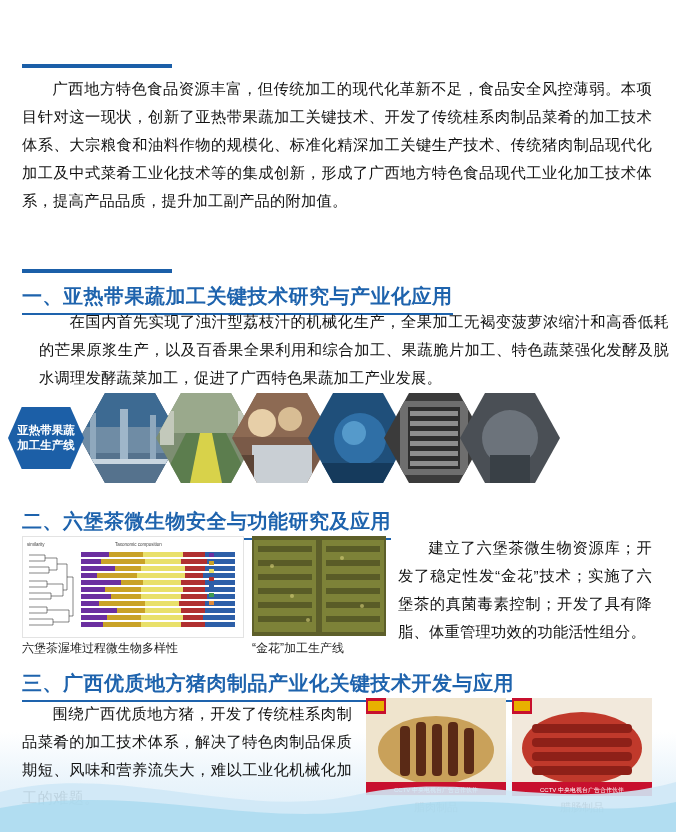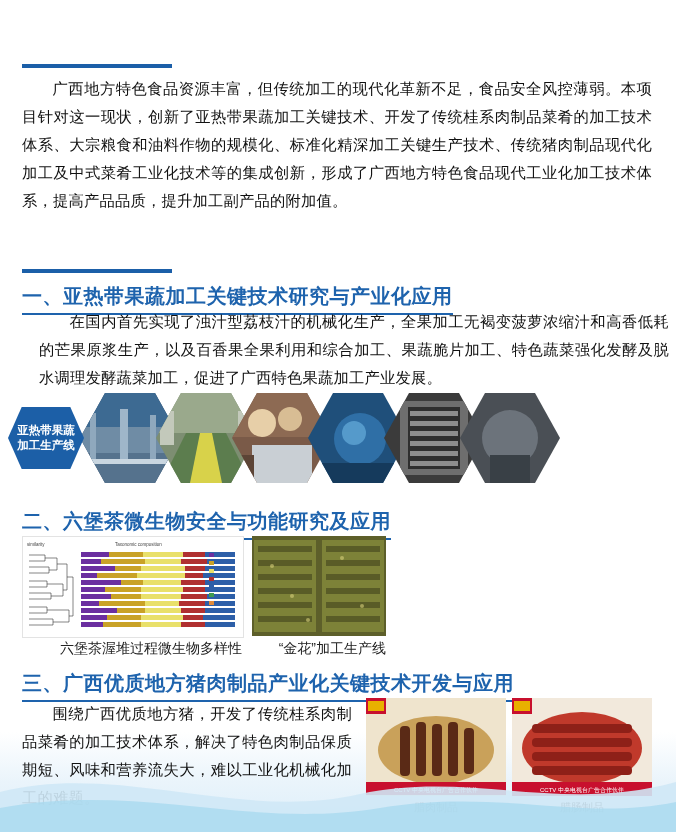--- a/index.html
+++ b/index.html
@@ -68,21 +68,21 @@
     font-size:11.5px;
     font-weight:bold;
     line-height:15px;
     display:flex;align-items:center;justify-content:center;
     text-align:center;
     -webkit-clip-path:polygon(18% 0%,82% 0%,100% 50%,82% 100%,18% 100%,0% 50%);
     clip-path:polygon(18% 0%,82% 0%,100% 50%,82% 100%,18% 100%,0% 50%);
     padding:16px 6px;box-sizing:border-box;
   }
   .caption{
-    font-size:14px;color:#222;text-align:right;
+    font-size:12px;color:#222;text-align:left;
   }
   
   .chartbox{
     position:absolute;
     background:#ffffff;
     border:1px solid #e3e3e3;
   }
   .teabox{position:absolute;}
   .prodimg{position:absolute;}
   .prodcap{
@@ -329,20 +329,21 @@
         <circle cx="20" cy="30" r="2"></circle>
           <circle cx="40" cy="60" r="2"></circle>
         <circle cx="90" cy="22" r="2"></circle>
           <circle cx="110" cy="70" r="2"></circle>
         <circle cx="56" cy="84" r="2"></circle>
       </g>
     </svg>
   </div>
   <div class="caption abs" style="left:252px;top:640px;width:134px;">“金花”加工生产线</div>
 
+  <div class="abs para" style="left:398px;top:534px;width:254px;text-indent:2em;">建立了六堡茶微生物资源库；开发了稳定性发“金花”技术；实施了六堡茶的真菌毒素控制；开发了具有降脂、体重管理功效的功能活性组分。</div>
 
   <div class="abs" style="left:22px;top:670px;">
     <span class="subhead">三、广西优质地方猪肉制品产业化关键技术开发与应用</span>
   </div>
 
   <div class="abs para indent" style="left:22px;top:700px;width:330px;">围绕广西优质地方猪，开发了传统桂系肉制品菜肴的加工技术体系，解决了特色肉制品保质期短、风味和营养流失大，难以工业化机械化加工的难题。</div>
 
   <div class="prodimg" style="left:366px;top:698px;width:140px;height:98px;">
     <svg width="140" height="98" viewBox="0 0 140 98">
       <rect width="140" height="98" fill="#efe4cd"></rect>

